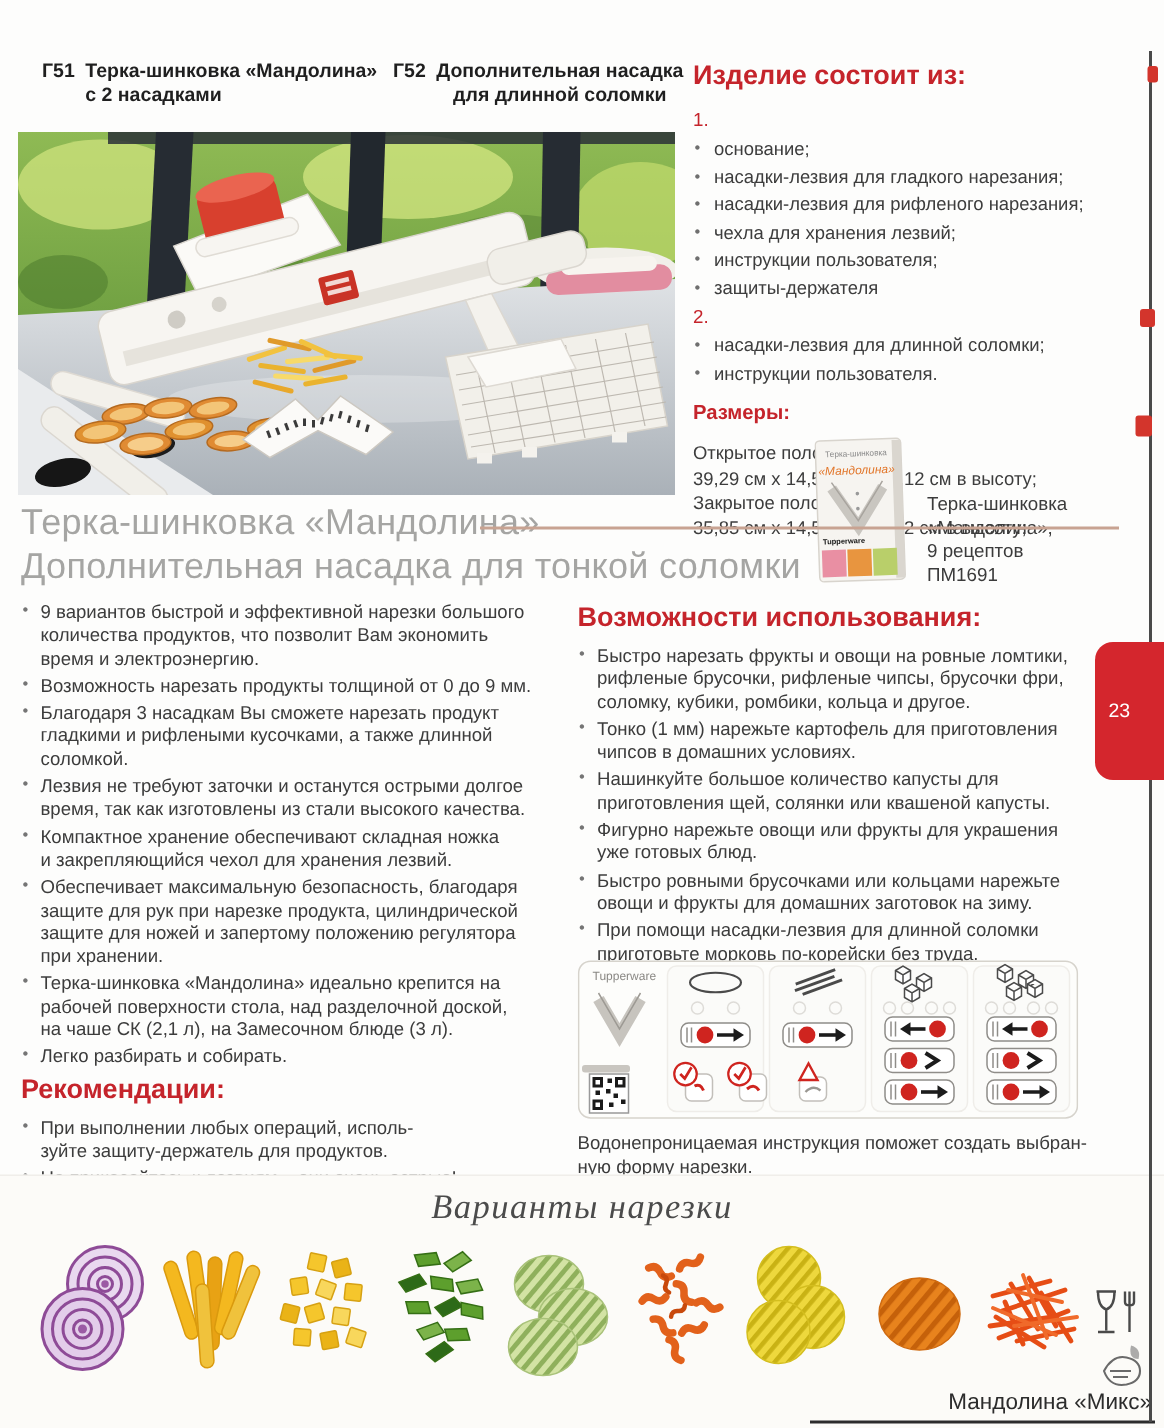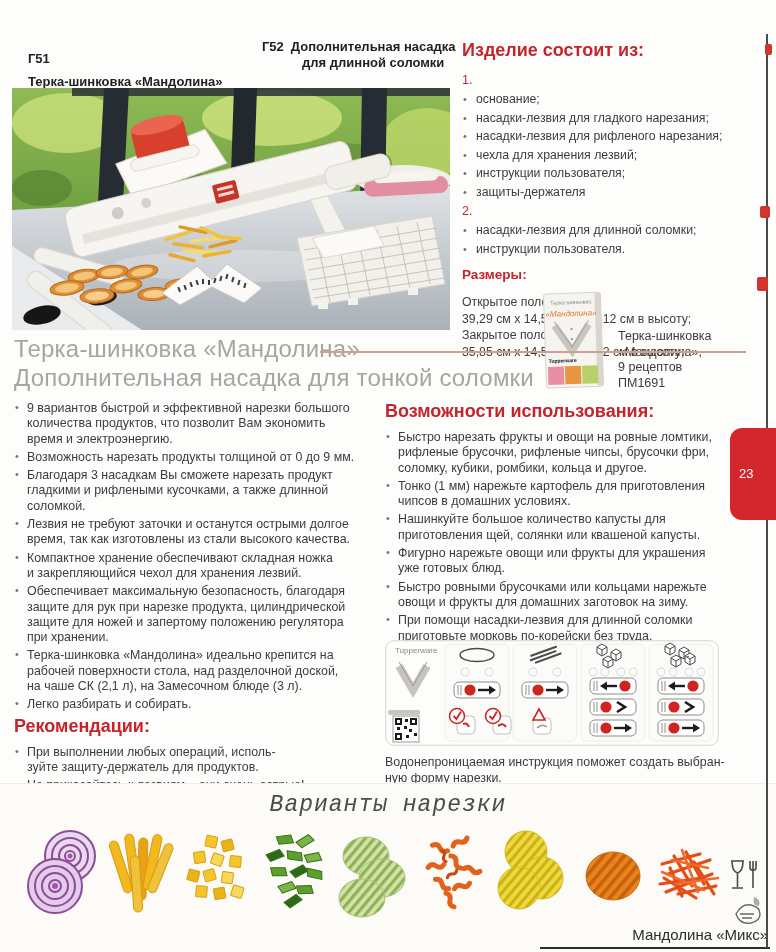--- a/index.html
+++ b/index.html
@@ -35,31 +35,31 @@
   #book-caption{font-size:12.5px;line-height:15.5px;white-space:pre-line;color:#3b3b3b;}
   
   #tab{left:730px;top:428px;width:46px;height:92px;background:#d4262d;
        border-radius:12px 0 0 12px;z-index:3;}
   #tab .num{position:absolute;left:9px;top:38px;color:#fff;font-size:13px;}
   #vline{left:766px;top:34px;width:2px;height:914px;background:#4a4a4a;z-index:1;}
   .edge-mark{background:#d3352c;z-index:2;border-radius:2px;}
   
   #bottom-band{left:0;top:783px;width:776px;height:169px;background:#fcfbf8;border-top:1px solid #f0eeea;}
   #variants-title{left:0;top:792px;width:776px;text-align:center;
-      font-family:Liberation Mono, monospace;font-style:italic;
+      font-family:Liberation Serif, serif;font-style:italic;
       font-size:23px;color:#4b4b4b;letter-spacing:1px;}
   #collection{left:520px;top:926px;width:248px;text-align:right;font-size:15px;color:#2c2c2c;}
   #bottom-rule{left:540px;top:947px;width:230px;height:2px;background:#2c2c2c;}
 </style>
 </head>
 <body>
 
 <div id="page">
 
-  <div class="abs prodhdr" style="left:28px;top:51px;flex-direction:column;">
+  <div class="abs prodhdr" style="left:28px;top:39px;">
     <span class="code">Г51</span>
     <span class="nm">
         <span>Терка-шинковка «Мандолина»</span>
         <span>с 2 насадками</span>
       </span>
   </div>
   <div class="abs prodhdr center" style="left:262px;top:39px;">
     <span class="code">Г52</span>
     <span class="nm">
         <span>Дополнительная насадка</span>

